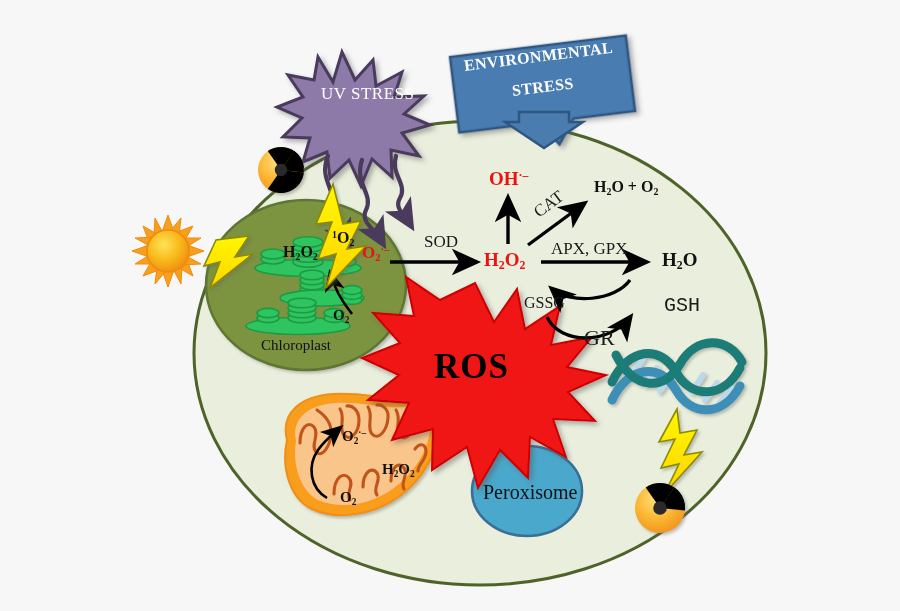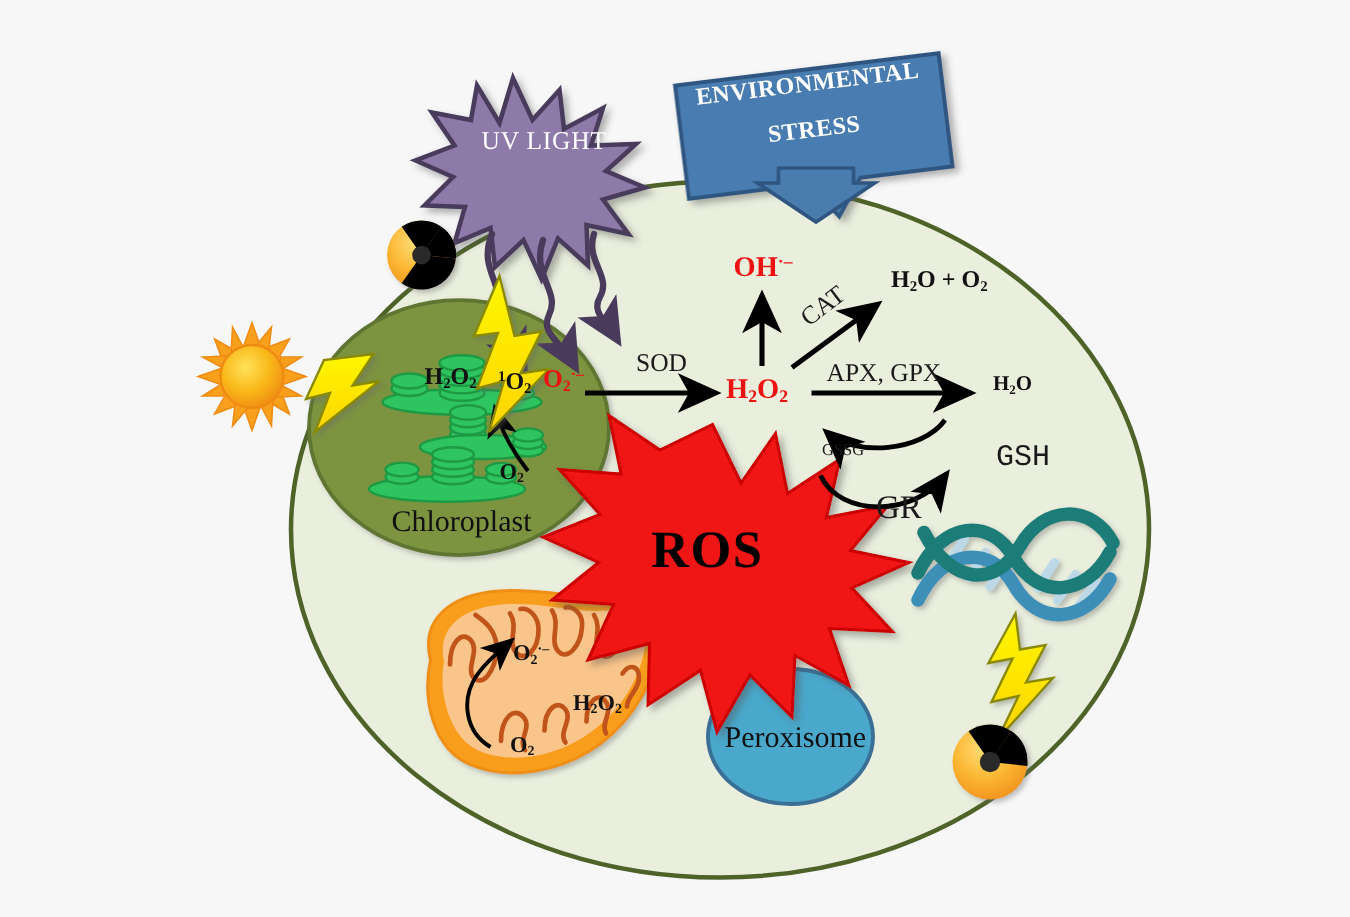--- a/index.html
+++ b/index.html
@@ -246,62 +246,62 @@
 
     <path d="M528,245 L585,203" fill="none" stroke="#000" stroke-width="3.4" marker-end="url(#arrHead)"></path>
 
     <path d="M541,262 L647,262" fill="none" stroke="#000" stroke-width="3.4" marker-end="url(#arrHead)"></path>
 
     <path d="M630,280 C615,301 570,305 551,288" fill="none" stroke="#000" stroke-width="3.2" marker-end="url(#arrHead)"></path>
 
     <path d="M547,317 C560,345 610,345 631,316" fill="none" stroke="#000" stroke-width="3.2" marker-end="url(#arrHead)"></path>
   </svg>
 
-  <div class="lbl whiteserif" style="left:321px;top:84px;font-size:17px;letter-spacing:0.5px;">UV LIGHT</div>
+  <div class="lbl whiteserif" style="left:321px;top:84px;font-size:17px;letter-spacing:0.5px;">UV STRESS</div>
 
   <div class="lbl whiteserif" style="left:463px;top:57px;font-size:16px;font-weight:bold;letter-spacing:0.4px;transform:rotate(-7deg);transform-origin:left top;">ENVIRONMENTAL</div>
   <div class="lbl whiteserif" style="left:511px;top:82px;font-size:16px;font-weight:bold;letter-spacing:0.4px;transform:rotate(-7deg);transform-origin:left top;">STRESS</div>
 
   <div class="lbl sci" style="left:283px;top:243px;font-size:16px;">
     H<sub>2</sub>O<sub>2</sub>
   </div>
-  <div class="lbl sci" style="left:332px;top:246px;font-size:16px;">
+  <div class="lbl sci" style="left:332px;top:229px;font-size:16px;">
     <sup>1</sup>O<sub>2</sub>
   </div>
   <div class="lbl sci red" style="left:362px;top:243px;font-size:17px;">
     O<sub>2</sub><sup>·–</sup>
   </div>
   <div class="lbl sci" style="left:333px;top:307px;font-size:15px;">
     O<sub>2</sub>
   </div>
-  <div class="lbl organelle" style="left:261px;top:337px;font-size:20px;text-align:right;">Chloroplast</div>
+  <div class="lbl organelle" style="left:261px;top:337px;font-size:15px;text-align:right;">Chloroplast</div>
 
   <div class="lbl enzyme" style="left:424px;top:232px;font-size:17px;">SOD</div>
 
   <div class="lbl sci red" style="left:489px;top:168px;font-size:19px;">
     OH<sup>·–</sup>
   </div>
 
   <div class="lbl sci red" style="left:484px;top:249px;font-size:19px;">
     H<sub>2</sub>O<sub>2</sub>
   </div>
 
   <div class="lbl enzyme" style="left:530px;top:206px;font-size:17px;transform:rotate(-37deg);transform-origin:left top;">CAT</div>
 
   <div class="lbl sci" style="left:594px;top:178px;font-size:16px;">
     H<sub>2</sub>O + O<sub>2</sub>
   </div>
 
   <div class="lbl enzyme" style="left:551px;top:239px;font-size:17px;">APX, GPX</div>
 
-  <div class="lbl sci" style="left:662px;top:249px;font-size:14px;">
+  <div class="lbl sci" style="left:662px;top:249px;font-size:19px;">
     H<sub>2</sub>O
   </div>
 
-  <div class="lbl enzyme" style="left:524px;top:294px;font-size:11px;padding-left:24px;">GSSG</div>
+  <div class="lbl enzyme" style="left:524px;top:294px;font-size:16px;">GSSG</div>
   <div class="lbl enzyme" style="left:664px;top:294px;font-size:20px;font-family:Liberation Mono, monospace;">GSH</div>
   <div class="lbl enzyme" style="left:584px;top:325px;font-size:22px;">GR</div>
 
   <div class="lbl burstword" style="left:434px;top:347px;font-size:35px;letter-spacing:1px;">ROS</div>
 
   <div class="lbl sci" style="left:342px;top:428px;font-size:15px;">
     O<sub>2</sub><sup>·–</sup>
   </div>
   <div class="lbl sci" style="left:382px;top:461px;font-size:15px;">
     H<sub>2</sub>O<sub>2</sub>

